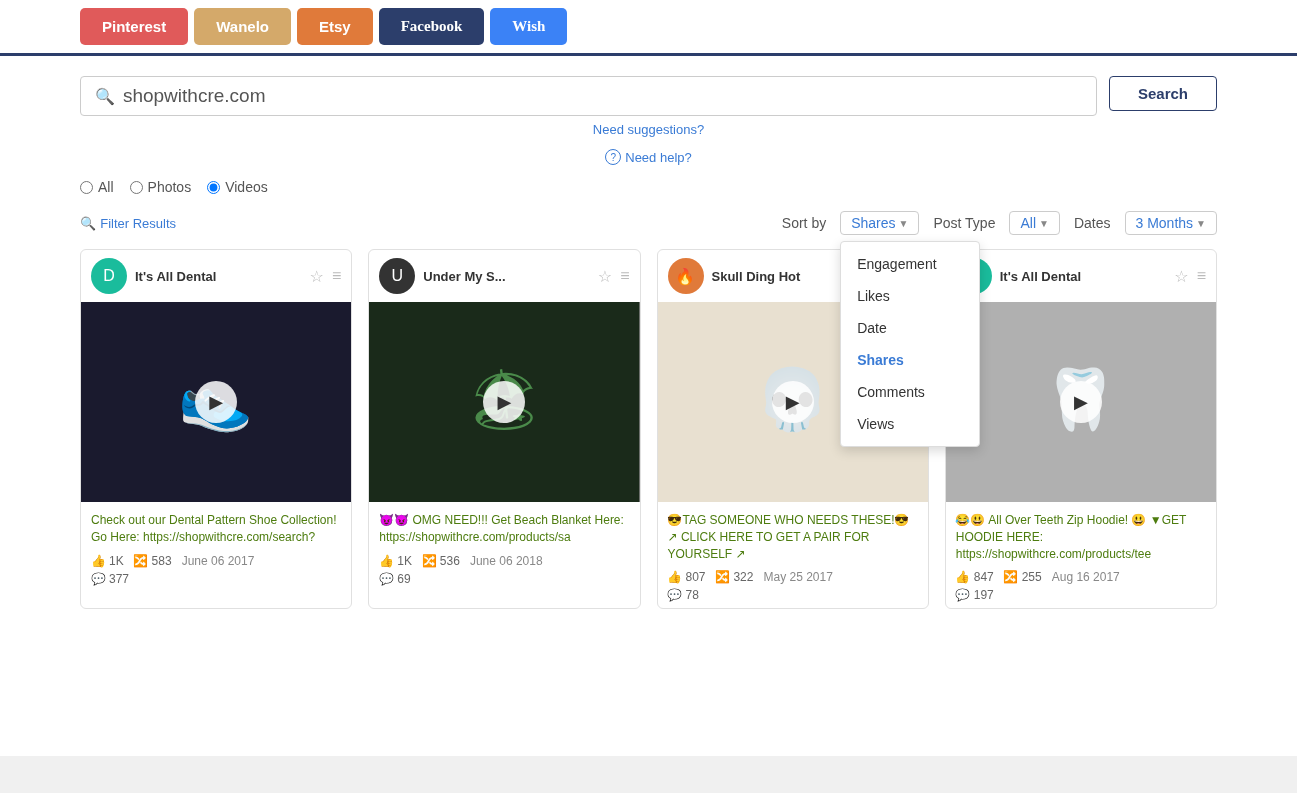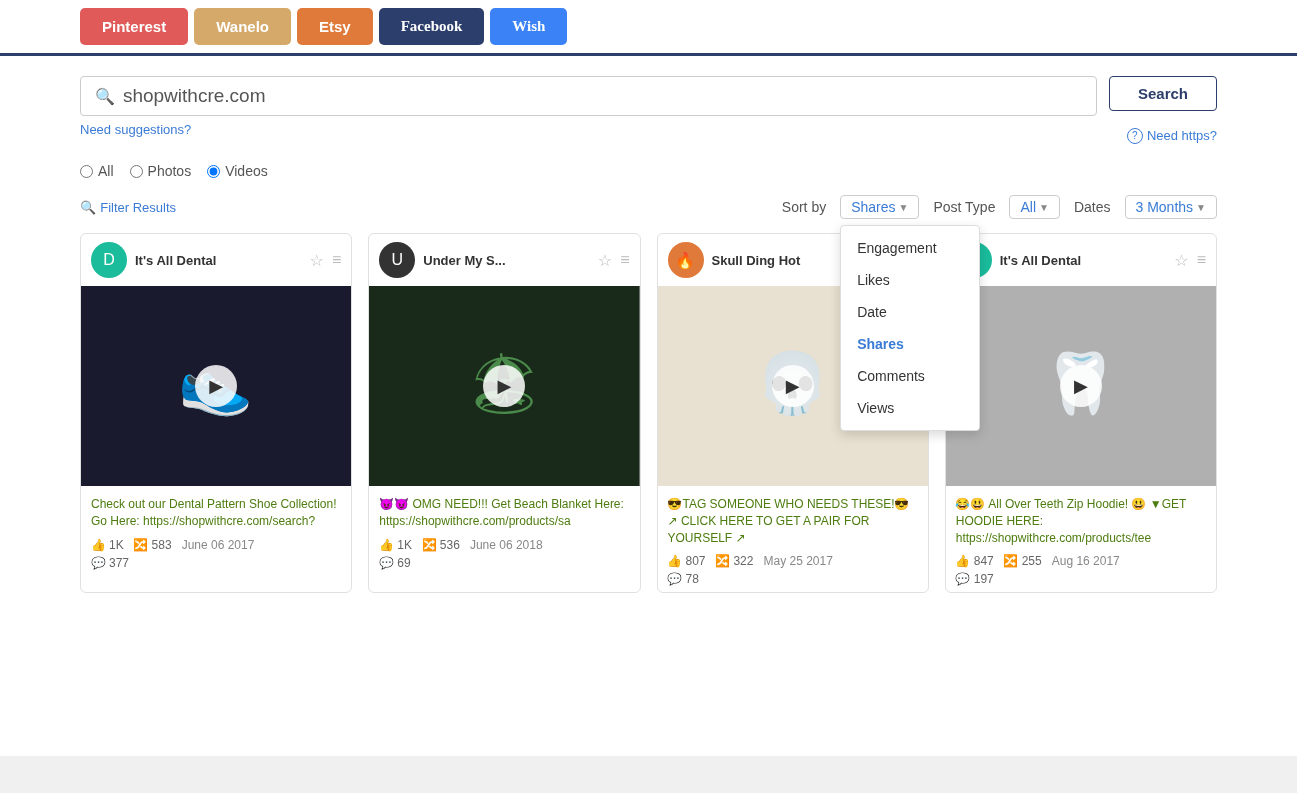--- a/index.html
+++ b/index.html
@@ -80,25 +80,25 @@
 <div class="main">
 
   <div style="display:flex; align-items:flex-start; gap:12px; margin-bottom:6px;">
     <div class="search-box" style="flex:1;">
       <span class="search-icon-wrap">🔍</span>
       <input type="text" value="shopwithcre.com" style="">
     </div>
     <button class="search-btn">Search</button>
   </div>
 
-  <div style="display:flex; justify-content:space-between; align-items:center; margin-bottom:14px;">
+  <div style="display:flex; justify-content:space-between; align-items:center; margin-bottom:14px;flex-direction:column;">
     <span class="need-suggestions">Need suggestions?</span>
     <span style="display:flex; align-items:center; gap:4px;">
       <span class="info-icon">?</span>
-      <span class="need-help">Need https?</span>
+      <span class="need-help">Need help?</span>
     </span>
   </div>
 
   <div class="radio-row">
     <label>
       <input type="radio" name="content-type" style="">
       <span>All</span>
     </label>
     <label>
       <input type="radio" name="content-type" style="">

